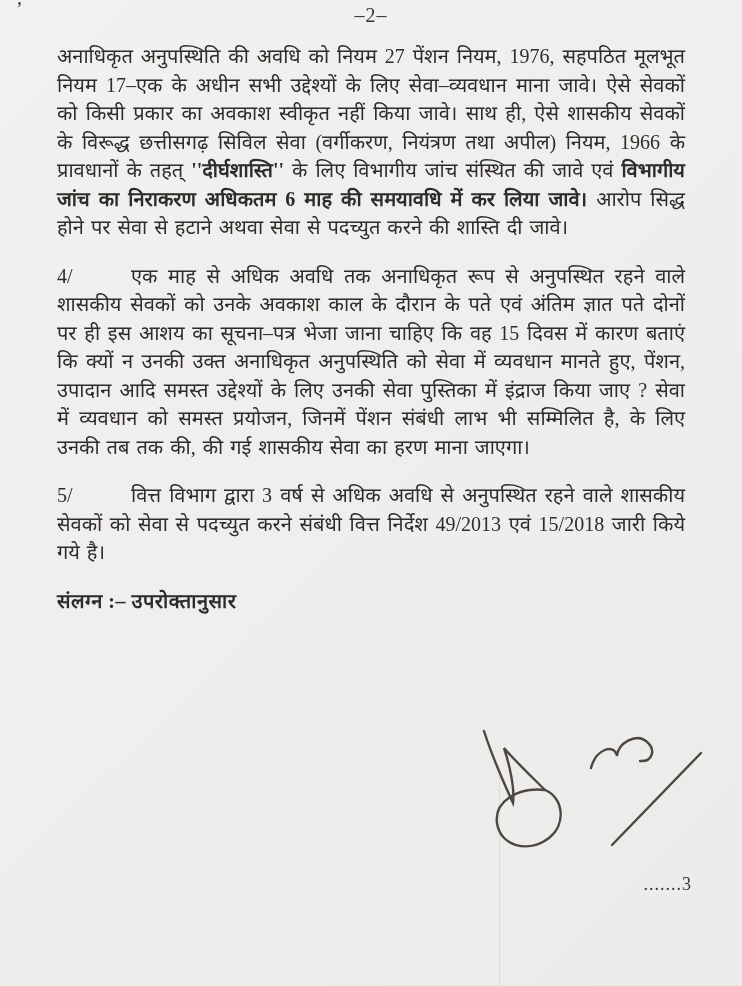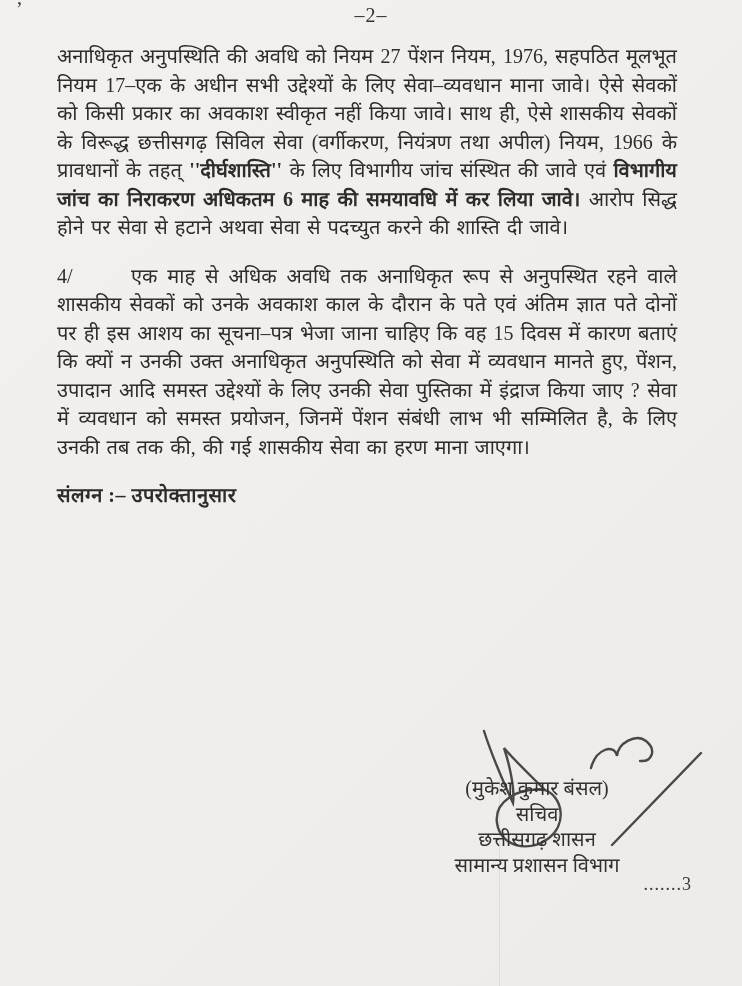--- a/index.html
+++ b/index.html
@@ -37,21 +37,21 @@
   .content {
     position: absolute;
     top: 42px;
     left: 57px;
     width: 628px;
   }
   .para {
     font-size: 20px;
     line-height: 28.5px;
     text-align: justify;
-    margin: 0 8px 20px 0;
+    margin: 0 0 20px 0;
     word-spacing: 2px;
   }
   .para-number {
     display: inline-block;
     width: 74px;
     vertical-align: baseline;
   }
   .seg-bold { font-weight: 700; }
   .enclosure-line {
     font-size: 20px;
@@ -101,31 +101,26 @@
 <div class="page">
 
   <span class="stray-mark">’</span>
 
   <div class="page-number-header">–2–</div>
 
   <div class="content">
     <div id="paragraphs">
         <div class="para"><span class="seg-regular">अनाधिकृत अनुपस्थिति की अवधि को नियम 27 पेंशन नियम, 1976, सहपठित मूलभूत नियम 17–एक के अधीन सभी उद्देश्यों के लिए सेवा–व्यवधान माना जावे। ऐसे सेवकों को किसी प्रकार का अवकाश स्वीकृत नहीं किया जावे। साथ ही, ऐसे शासकीय सेवकों के विरूद्ध छत्तीसगढ़ सिविल सेवा (वर्गीकरण, नियंत्रण तथा अपील) नियम, 1966 के प्रावधानों के तहत् </span><span class="seg-bold">''दीर्घशास्ति''</span><span class="seg-regular"> के लिए विभागीय जांच संस्थित की जावे एवं </span><span class="seg-bold">विभागीय जांच का निराकरण अधिकतम 6 माह की समयावधि में कर लिया जावे।</span><span class="seg-regular"> आरोप सिद्ध होने पर सेवा से हटाने अथवा सेवा से पदच्युत करने की शास्ति दी जावे।</span></div>
         <div class="para"><span class="para-number">4/</span><span class="seg-regular">एक माह से अधिक अवधि तक अनाधिकृत रूप से अनुपस्थित रहने वाले शासकीय सेवकों को उनके अवकाश काल के दौरान के पते एवं अंतिम ज्ञात पते दोनों पर ही इस आशय का सूचना–पत्र भेजा जाना चाहिए कि वह 15 दिवस में कारण बताएं कि क्यों न उनकी उक्त अनाधिकृत अनुपस्थिति को सेवा में व्यवधान मानते हुए, पेंशन, उपादान आदि समस्त उद्देश्यों के लिए उनकी सेवा पुस्तिका में इंद्राज किया जाए ? सेवा में व्यवधान को समस्त प्रयोजन, जिनमें पेंशन संबंधी लाभ भी सम्मिलित है, के लिए उनकी तब तक की, की गई शासकीय सेवा का हरण माना जाएगा।</span></div>
+        <div class="para"><span class="para-number">5/</span><span class="seg-regular">वित्त विभाग द्वारा 3 वर्ष से अधिक अवधि से अनुपस्थित रहने वाले शासकीय सेवकों को सेवा से पदच्युत करने संबंधी वित्त निर्देश 49/2013 एवं 15/2018 जारी किये गये है।</span></div>
       </div>
 
     <div class="enclosure-line">संलग्न :– उपरोक्तानुसार</div>
   </div>
 
-  <div class="sig-block">
-    <div>(मुकेश कुमार बंसल)</div>
-    <div>सचिव</div>
-    <div>छत्तीसगढ़ शासन</div>
-    <div>सामान्य प्रशासन विभाग</div>
-  </div>
 
   <svg class="sig-ink" viewBox="0 0 742 986" xmlns="http://www.w3.org/2000/svg">
     <g fill="none" stroke="#35322e" stroke-width="2.4" stroke-linecap="round" opacity="0.88">
       <path d="M 484 731 C 491 753 502 779 513 803 C 515 788 509 763 504 748 C 517 763 532 777 545 790"></path>
       <path d="M 545 790 C 563 797 567 824 549 838 C 528 854 500 846 497 823 C 494 802 517 787 545 790"></path>
       <path d="M 591 768 C 596 749 614 743 617 756 C 618 743 636 733 646 741 C 657 750 652 762 640 761"></path>
       <path d="M 612 845 L 701 753"></path>
     </g>
   </svg>
 

